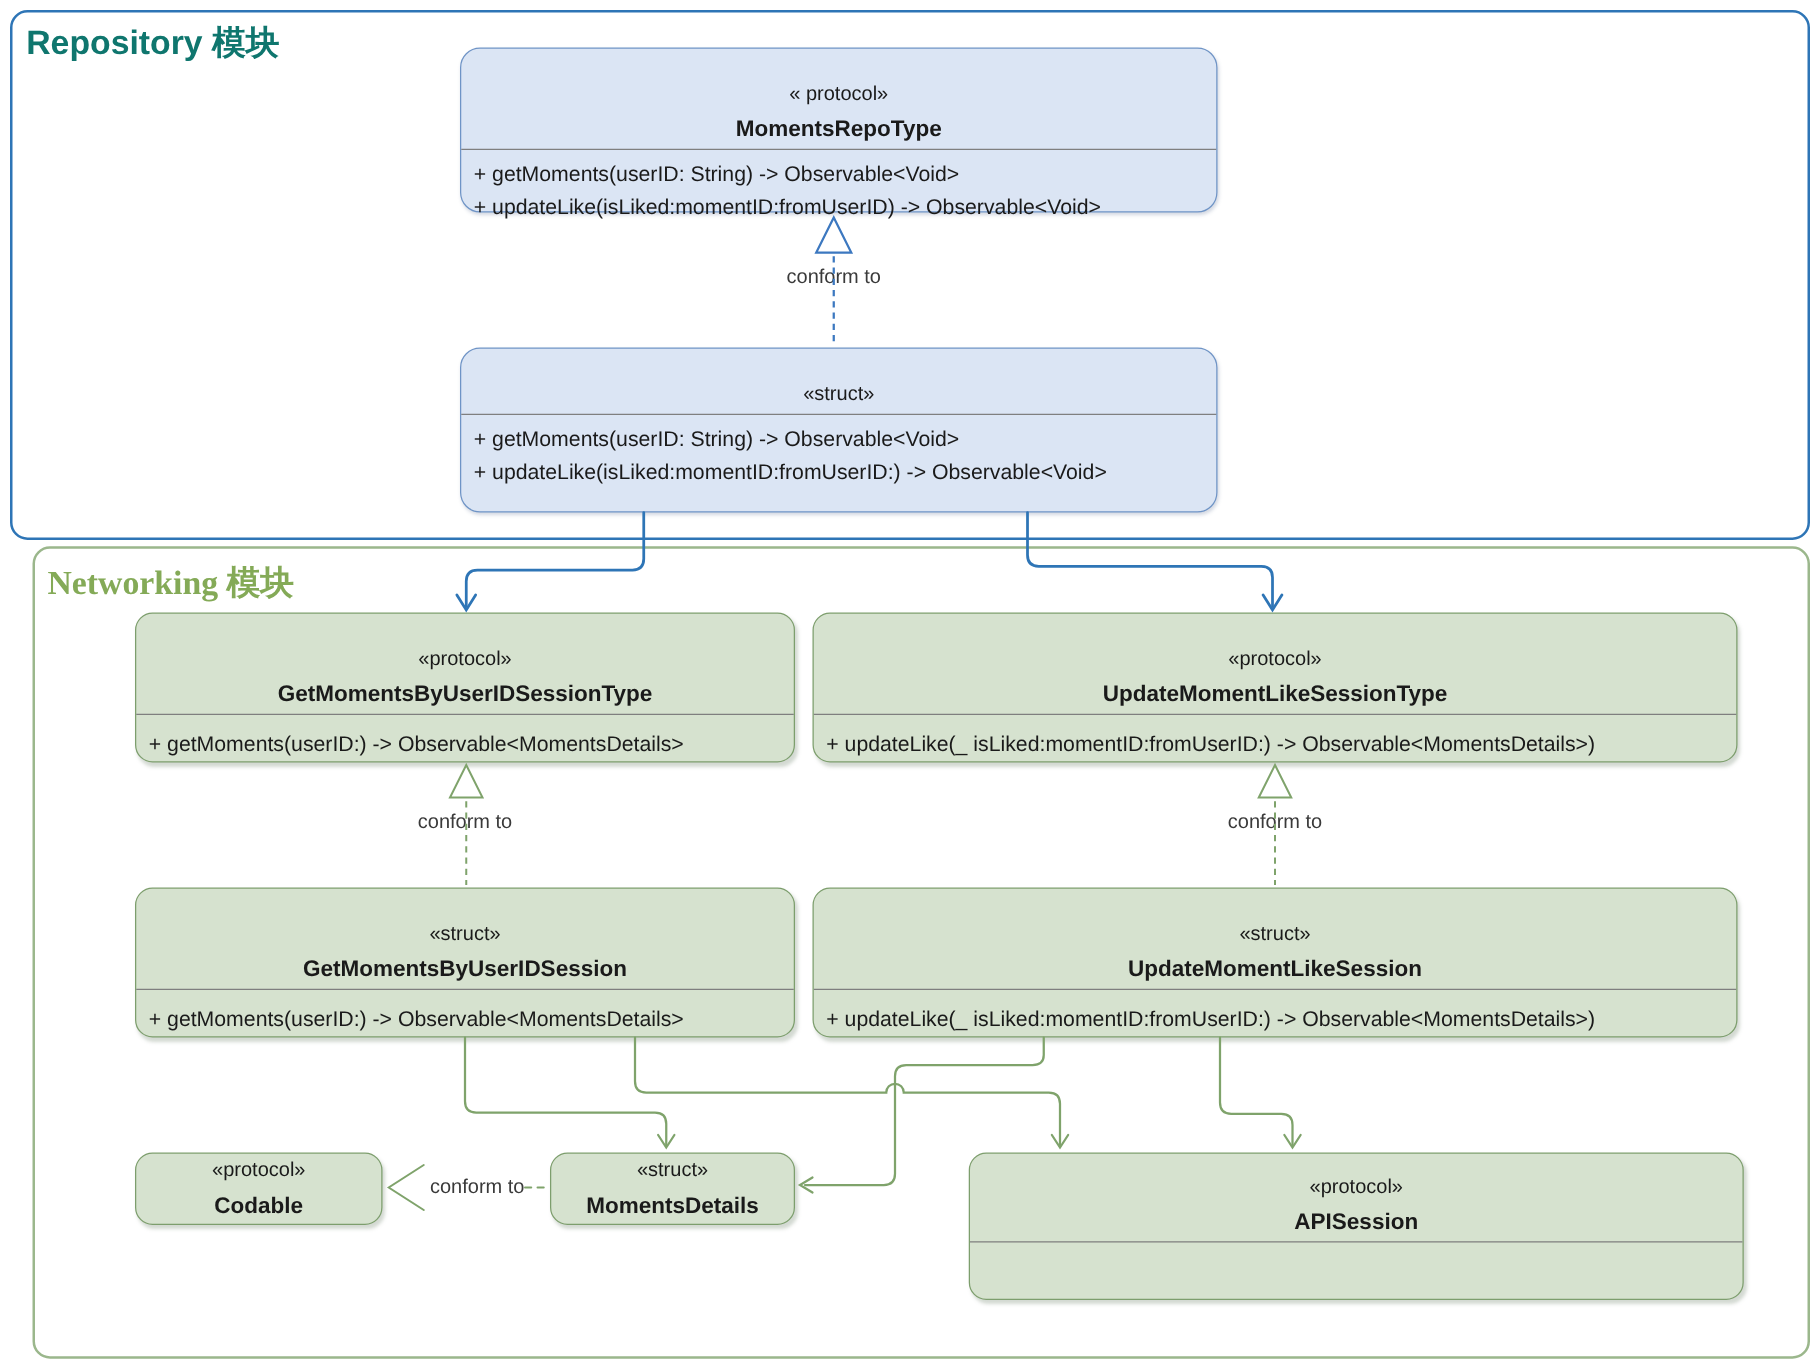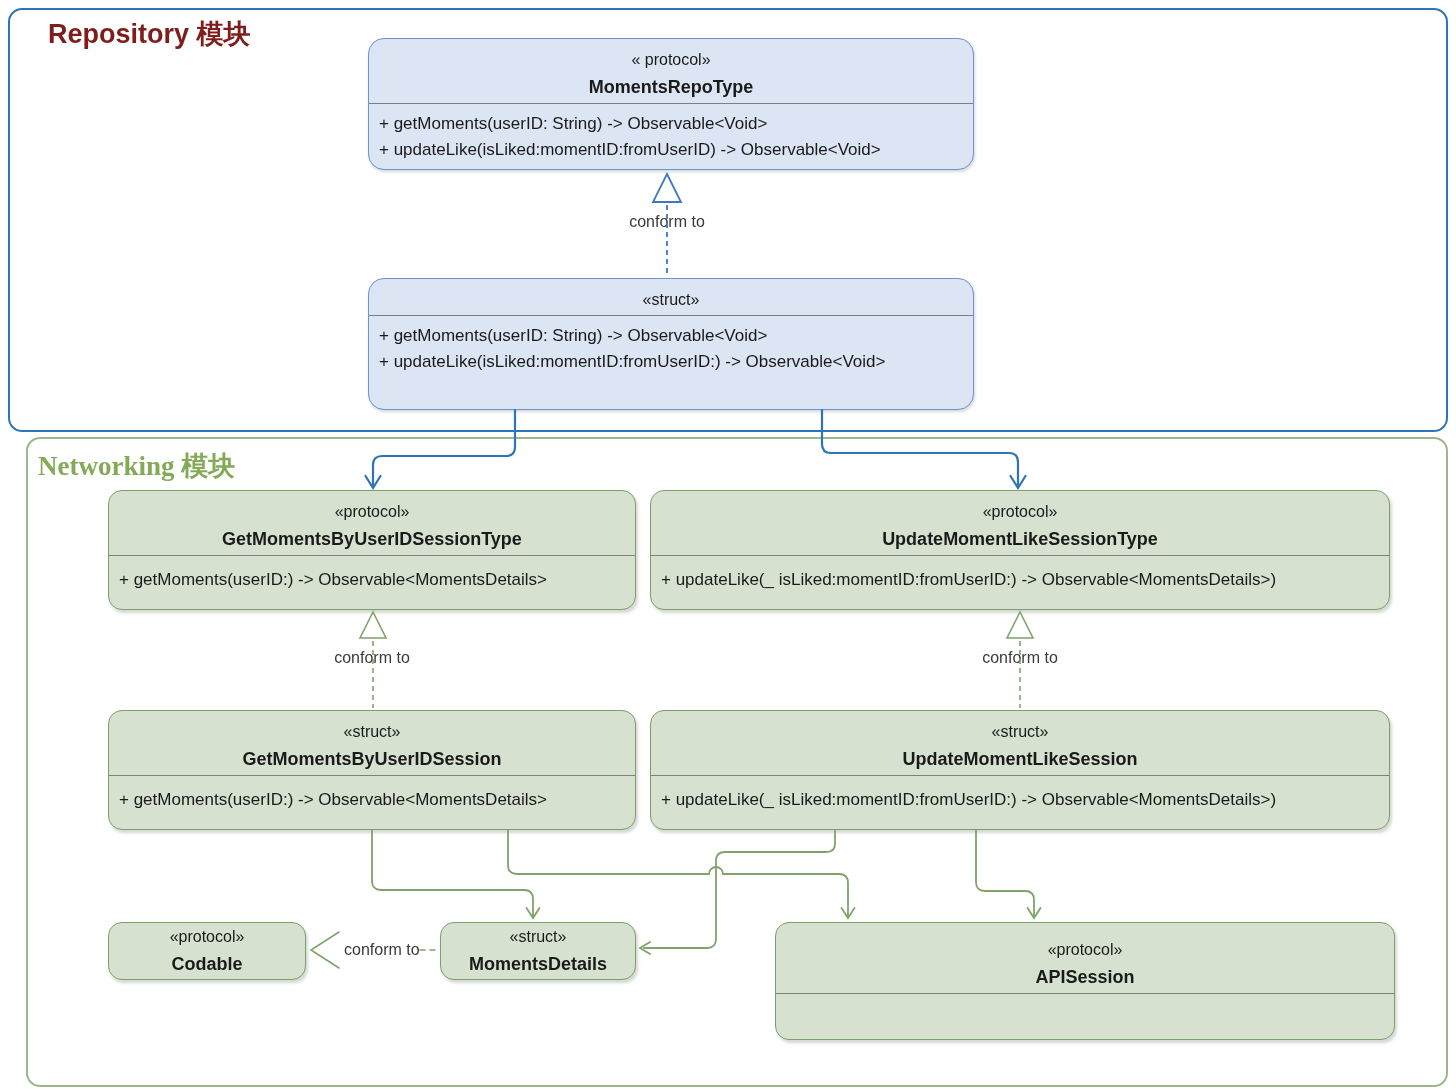--- a/index.html
+++ b/index.html
@@ -5,29 +5,29 @@
   html,body{margin:0;padding:0;background:#ffffff;}
   .canvas{
     position:relative;width:1456px;height:1092px;background:#ffffff;
     font-family:"Liberation Sans", sans-serif;color:#1a1a1a;overflow:hidden;
   }
   
   .module{position:absolute;border-radius:14px;background:transparent;}
   .module.repo{left:8px;top:8px;width:1436px;height:420px;border:2px solid #2e75b6;}
   .module.net{left:26px;top:437px;width:1418px;height:646px;border:2px solid #9bb78c;}
   .module-title{position:absolute;font-size:27px;font-weight:700;white-space:nowrap;}
-  .module-title.repo-t{left:48px;top:16px;color:#7f1d1d;}
+  .module-title.repo-t{left:21px;top:16px;color:#0f766e;}
   .module-title.net-t{left:38px;top:448px;color:#84aa57;font-family:Liberation Serif, serif;}
   
   .uml-box{position:absolute;box-sizing:border-box;display:flex;flex-direction:column;z-index:2;}
   .uml-box.blue{background:#dbe5f4;border:1.6px solid #6f94c6;border-radius:16px;
     box-shadow:1px 2px 3px rgba(110,125,160,0.30);}
   .uml-box.green{background:#d6e2cf;border:1.6px solid #7d9e6d;border-radius:14px;
     box-shadow:2px 3px 3px rgba(130,145,125,0.35);}
-  .box-head{text-align:center;padding-top:8px;}
+  .box-head{text-align:center;padding-top:24px;}
   .box-head.roomy{padding-top:14px;}
   .box-head.center{padding-top:0;display:flex;flex-direction:column;justify-content:center;flex:1;}
   .stereotype{font-size:16px;line-height:26px;}
   .class-name{font-size:18px;font-weight:700;line-height:28px;}
   .sep{height:0;border-top:1.4px solid #7f7f7f;margin:2px 0 0 0;}
   .methods{padding:7px 10px 0 10px;}
   .methods.single{padding-top:11px;}
   .method-line{font-size:17px;line-height:26px;white-space:nowrap;}
   
   .conform-label{position:absolute;font-size:16px;color:#3a3a3a;white-space:nowrap;z-index:4;text-align:right;}

